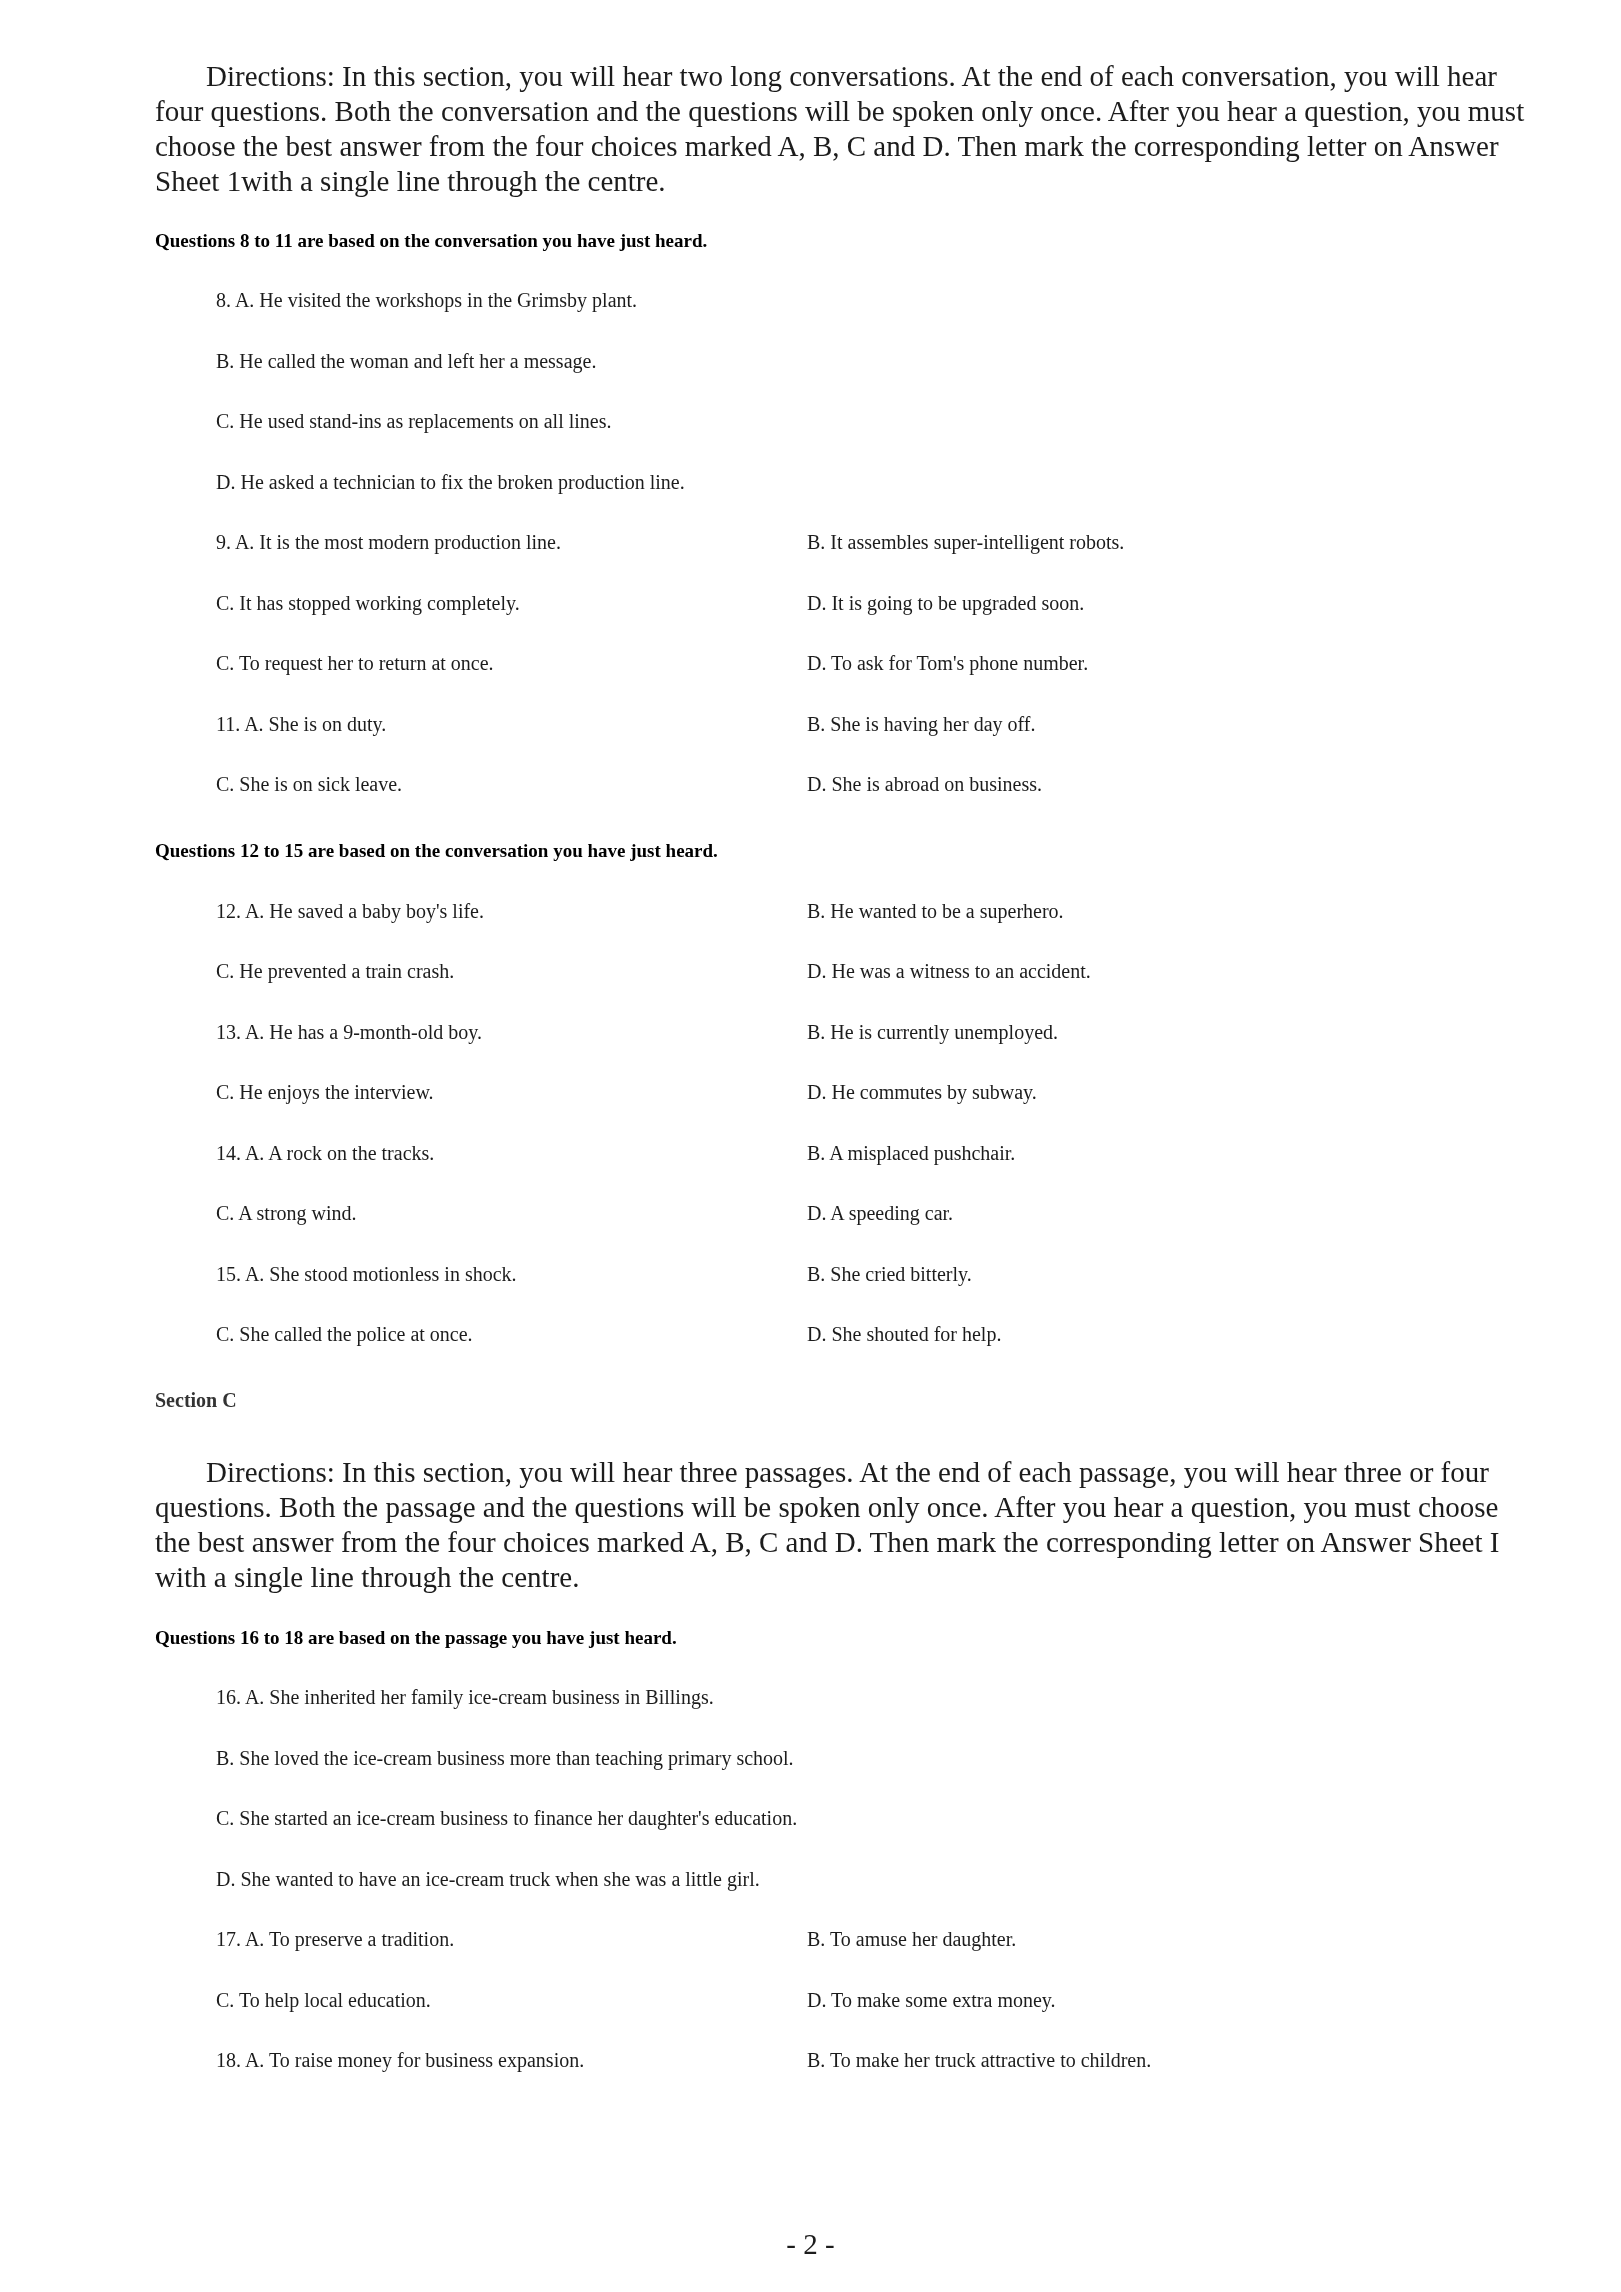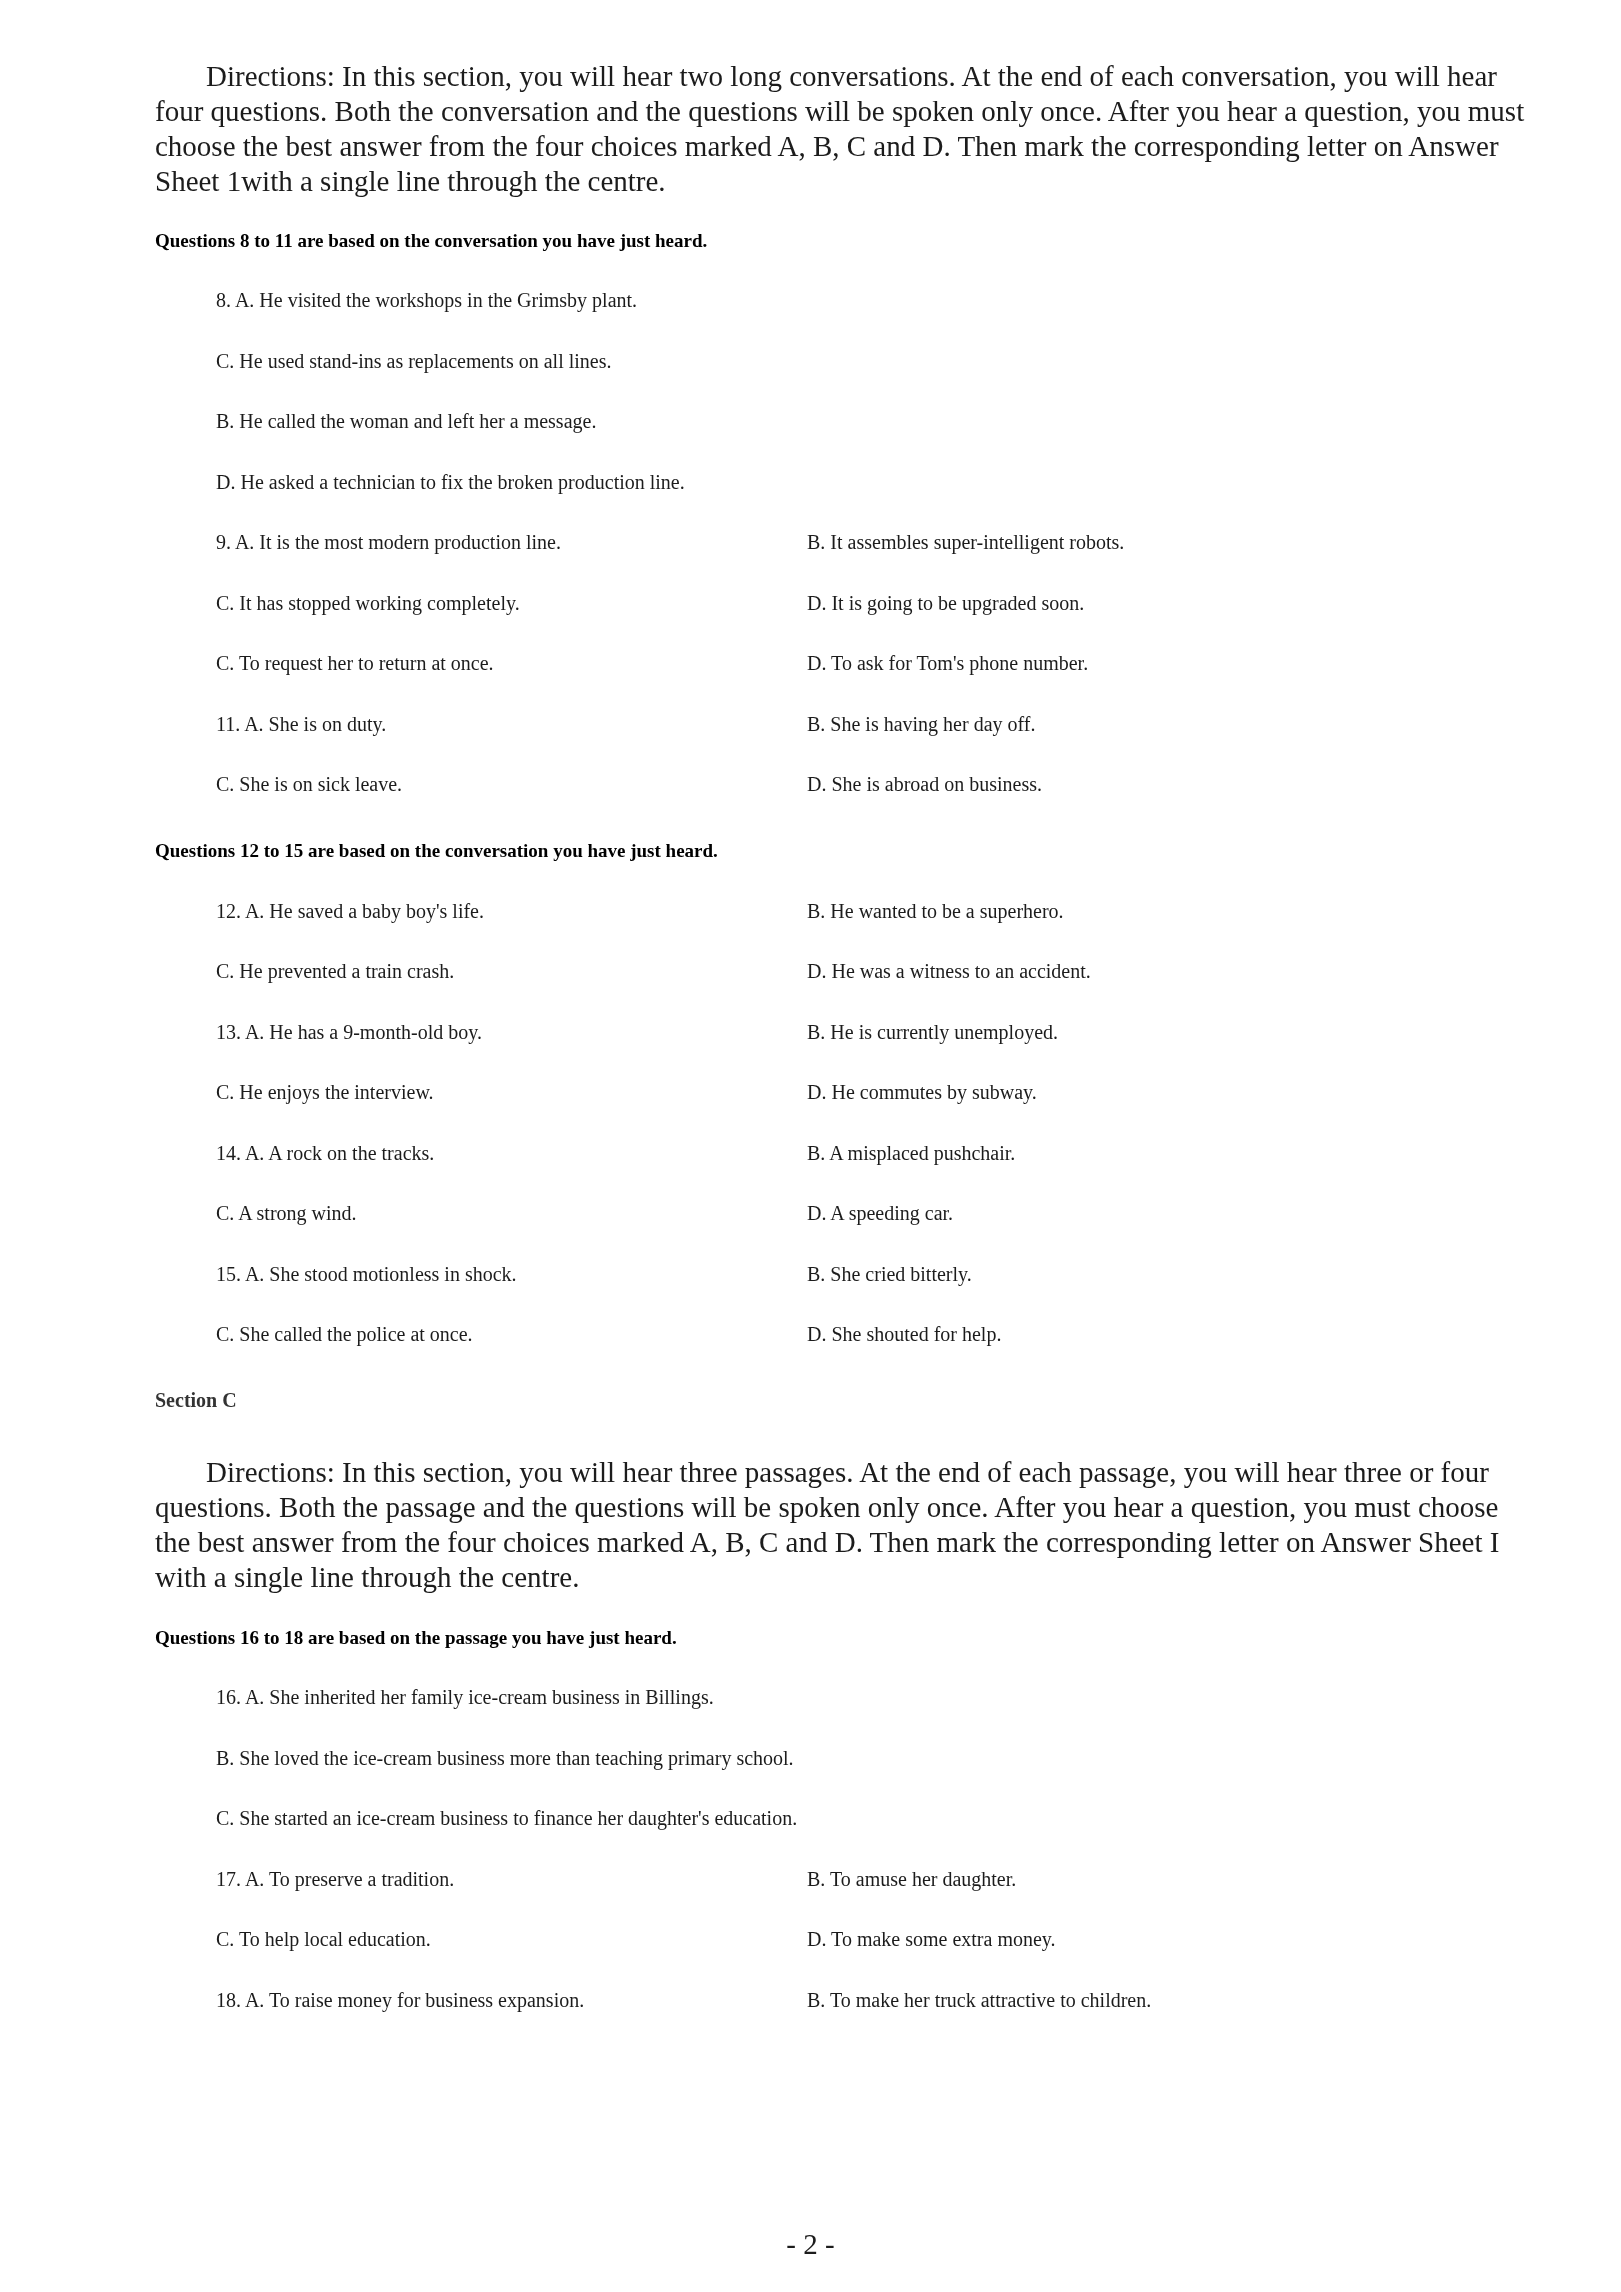--- a/index.html
+++ b/index.html
@@ -55,22 +55,22 @@
 </head>
 <body>
 
 <div class="content">
 
   <p class="para">Directions: In this section, you will hear two long conversations. At the end of each conversation, you will hear four questions. Both the conversation and the questions will be spoken only once. After you hear a question, you must choose the best answer from the four choices marked A, B, C and D. Then mark the corresponding letter on Answer Sheet 1with a single line through the centre.</p>
 
   <div class="qhead">Questions 8 to 11 are based on the conversation you have just heard.</div>
 
   <div class="opt">8. A. He visited the workshops in the Grimsby plant.</div>
+  <div class="opt">B. He called the woman and left her a message.</div>
   <div class="opt">C. He used stand-ins as replacements on all lines.</div>
-  <div class="opt">B. He called the woman and left her a message.</div>
   <div class="opt">D. He asked a technician to fix the broken production line.</div>
 
   <div class="opt row">
     <span class="c1">9. A. It is the most modern production line.</span>
     <span class="c2">B. It assembles super-intelligent robots.</span>
   </div>
   <div class="opt row">
     <span class="c1">C. It has stopped working completely.</span>
     <span class="c2">D. It is going to be upgraded soon.</span>
   </div>
@@ -124,20 +124,21 @@
 
   <div class="section-label">Section C</div>
 
   <p class="para second">Directions: In this section, you will hear three passages. At the end of each passage, you will hear three or four questions. Both the passage and the questions will be spoken only once. After you hear a question, you must choose the best answer from the four choices marked A, B, C and D. Then mark the corresponding letter on Answer Sheet I with a single line through the centre.</p>
 
   <div class="qhead third">Questions 16 to 18 are based on the passage you have just heard.</div>
 
   <div class="opt">16. A. She inherited her family ice-cream business in Billings.</div>
   <div class="opt">B. She loved the ice-cream business more than teaching primary school.</div>
   <div class="opt">C. She started an ice-cream business to finance her daughter's education.</div>
+  <div class="opt">D. She wanted to have an ice-cream truck when she was a little girl.</div>
 
   <div class="opt row">
     <span class="c1">17. A. To preserve a tradition.</span>
     <span class="c2">B. To amuse her daughter.</span>
   </div>
   <div class="opt row">
     <span class="c1">C. To help local education.</span>
     <span class="c2">D. To make some extra money.</span>
   </div>
   <div class="opt row">

